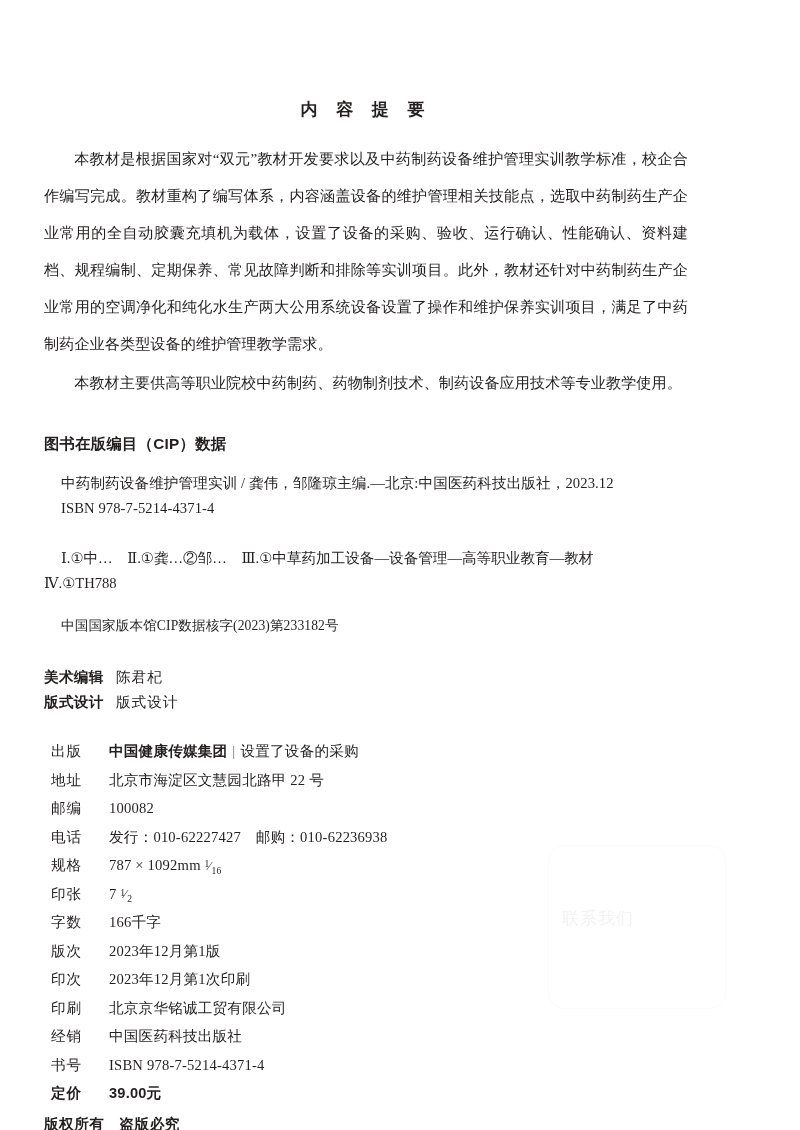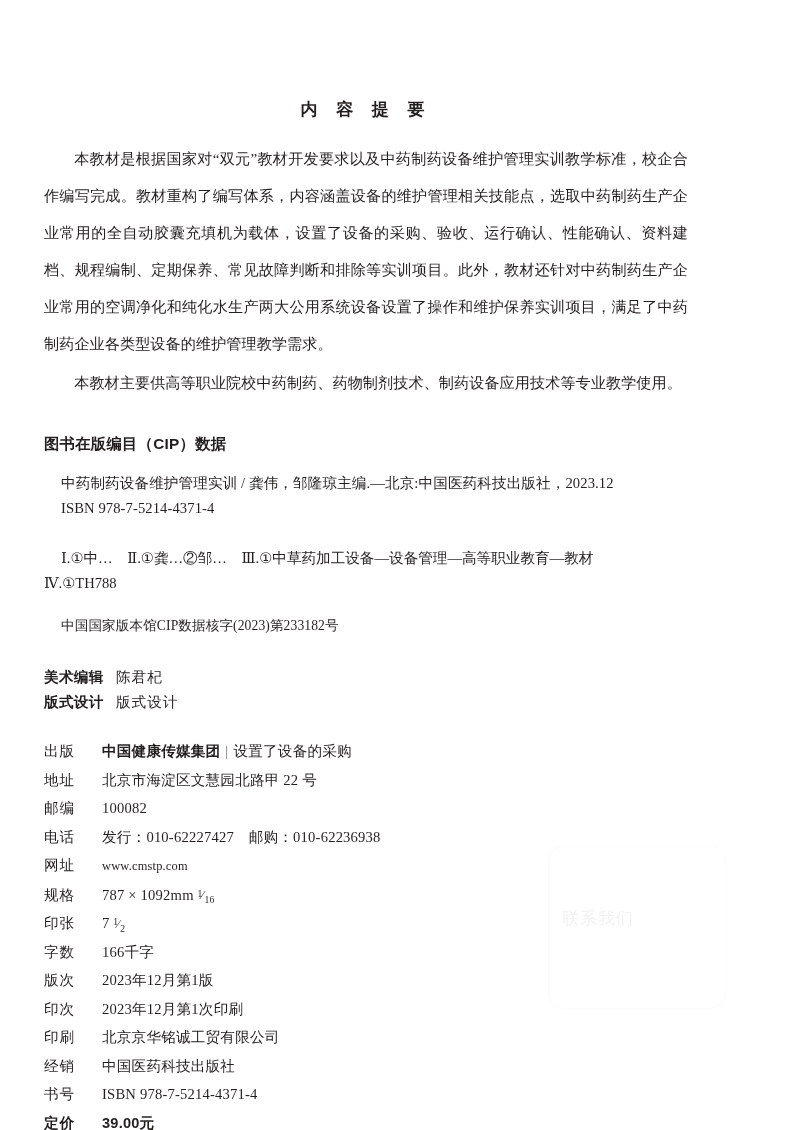--- a/index.html
+++ b/index.html
@@ -151,20 +151,21 @@
   .colophon .row {
     display: flex;
     align-items: baseline;
     line-height: 28.5px;
     white-space: nowrap;
   }
   .colophon .lbl {
     width: 58px;
     flex: 0 0 58px;
     letter-spacing: 1px;
+    margin-left: 7px;
   }
   .colophon .val {
     letter-spacing: 0.2px;
   }
   .colophon .val.bold,
   .colophon .lbl.bold {
     font-family: "Liberation Sans", "DejaVu Sans", sans-serif;
     font-weight: bold;
   }
   .pub-strong {
@@ -281,24 +282,20 @@
     <div class="row">
       <span class="lbl">邮编</span>
       <span class="val">100082</span>
     </div>
 
     <div class="row">
       <span class="lbl">电话</span>
       <span class="val">发行：010-62227427　邮购：010-62236938</span>
     </div>
 
-    <div class="row">
-      <span class="lbl">网址</span>
-      <span class="val url">www.cmstp.com</span>
-    </div>
 
     <div class="row">
       <span class="lbl">规格</span>
       <span class="val"><span>787 × 1092mm</span>&nbsp;<span class="frac-inline"><span class="fn">1</span><span class="fs">⁄</span><span class="fd">16</span></span></span>
     </div>
 
     <div class="row">
       <span class="lbl">印张</span>
       <span class="val"><span>7</span>&nbsp;<span class="frac-inline"><span class="fn">1</span><span class="fs">⁄</span><span class="fd">2</span></span></span>
     </div>

